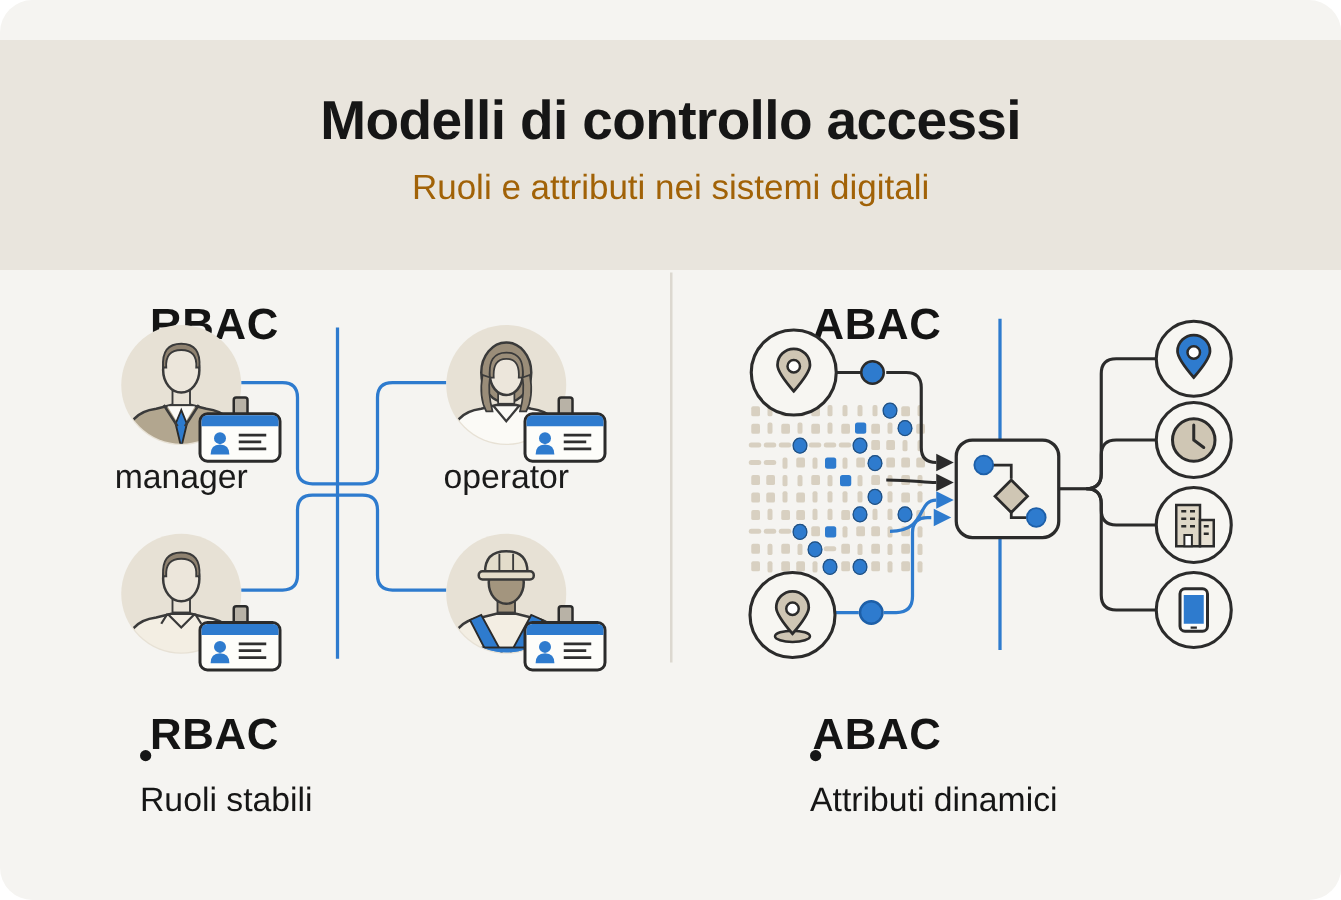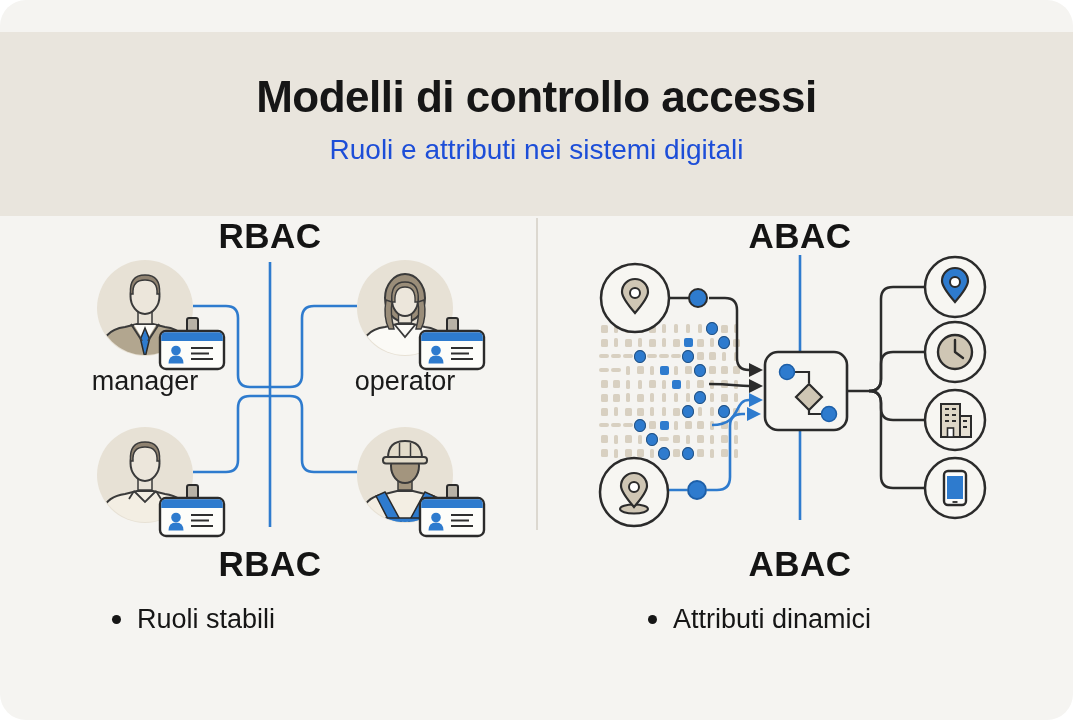--- a/index.html
+++ b/index.html
@@ -2,37 +2,37 @@
 <html><head>
 <meta charset="utf-8">
 <style>
   html,body{margin:0;padding:0;background:#ffffff;}
   .page{
     position:relative;width:1073px;height:720px;border-radius:26px;overflow:hidden;
     background:#f5f4f1;font-family:"Liberation Sans",sans-serif;margin:0 auto;
   }
   .header{position:absolute;top:0;left:0;width:100%;height:184px;background:#e9e5dd;text-align:center;margin-top:32px;}
   .title{margin:0;padding-top:40px;font-size:44px;font-weight:800;letter-spacing:-0.5px;color:#161616;}
-  .subtitle{margin:0;padding-top:12px;font-size:28px;font-weight:400;color:#1d4ed8;}
+  .subtitle{margin:0;padding-top:12px;font-size:28px;font-weight:400;color:#a16207;}
   .divider{position:absolute;left:536px;top:218px;width:2px;height:312px;background:#dcd8d0;}
-  .col-heading{position:absolute;width:300px;text-align:center;font-size:35px;font-weight:800;color:#141414;letter-spacing:0.5px;}
+  .col-heading{position:absolute;width:300px;text-align:left;font-size:35px;font-weight:800;color:#141414;letter-spacing:0.5px;margin-top:24px;}
   .rbac-top{left:120px;top:216px;}
   .abac-top{left:650px;top:216px;}
   .rbac-bottom{left:120px;top:544px;}
   .abac-bottom{left:650px;top:544px;}
   .role-label{position:absolute;width:200px;text-align:center;font-size:27px;font-weight:500;color:#1a1a1a;}
   .label-manager{left:45px;top:366px;}
   .label-operator{left:305px;top:366px;}
   .panel-svg{position:absolute;top:200px;width:536px;height:350px;}
   .panel-left{left:0;}
   .panel-right{left:537px;}
   .bullets{position:absolute;top:600px;}
   .bullets-left{left:112px;}
   .bullets-right{left:648px;}
-  .bullet-row{display:flex;align-items:center;gap:16px;height:39px;font-size:27px;font-weight:500;color:#161616;}
+  .bullet-row{display:flex;gap:16px;height:39px;font-size:27px;font-weight:500;color:#161616;flex-direction:column;}
   .bullet-dot{width:9px;height:9px;border-radius:50%;background:#161616;flex:0 0 auto;}
   
   .matrix{position:absolute;left:598px;top:322px;width:152px;}
   .mx-row{display:flex;height:13.8px;align-items:center;}
   .mx-cell{width:12px;height:13.8px;display:flex;justify-content:center;align-items:center;}
   .mx-sq{width:7px;height:8px;background:#d8d0c1;border-radius:1.5px;}
   .mx-bar{width:3.5px;height:9px;background:#d8d0c1;border-radius:1.5px;}
   .mx-tdash{width:10px;height:4px;background:#d8d0c1;border-radius:2px;}
   .mx-bdot{width:13px;height:13px;background:#2e7bce;border-radius:50%;box-shadow:0 0 0 1px #24507e inset;}
   .mx-bsq{width:9px;height:9px;background:#2e7bce;border-radius:2px;}

